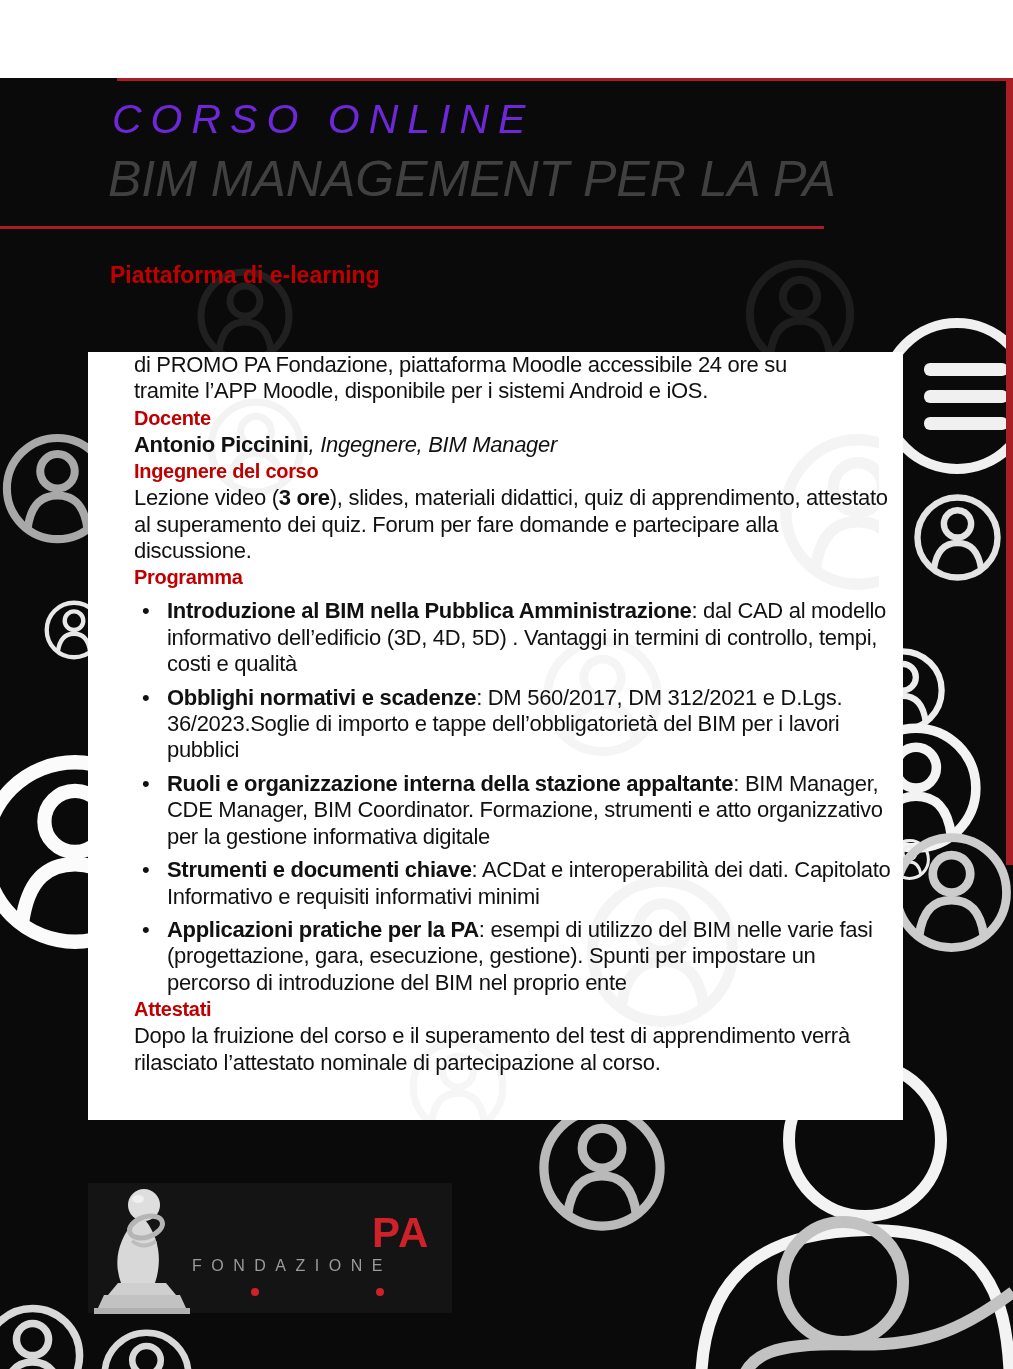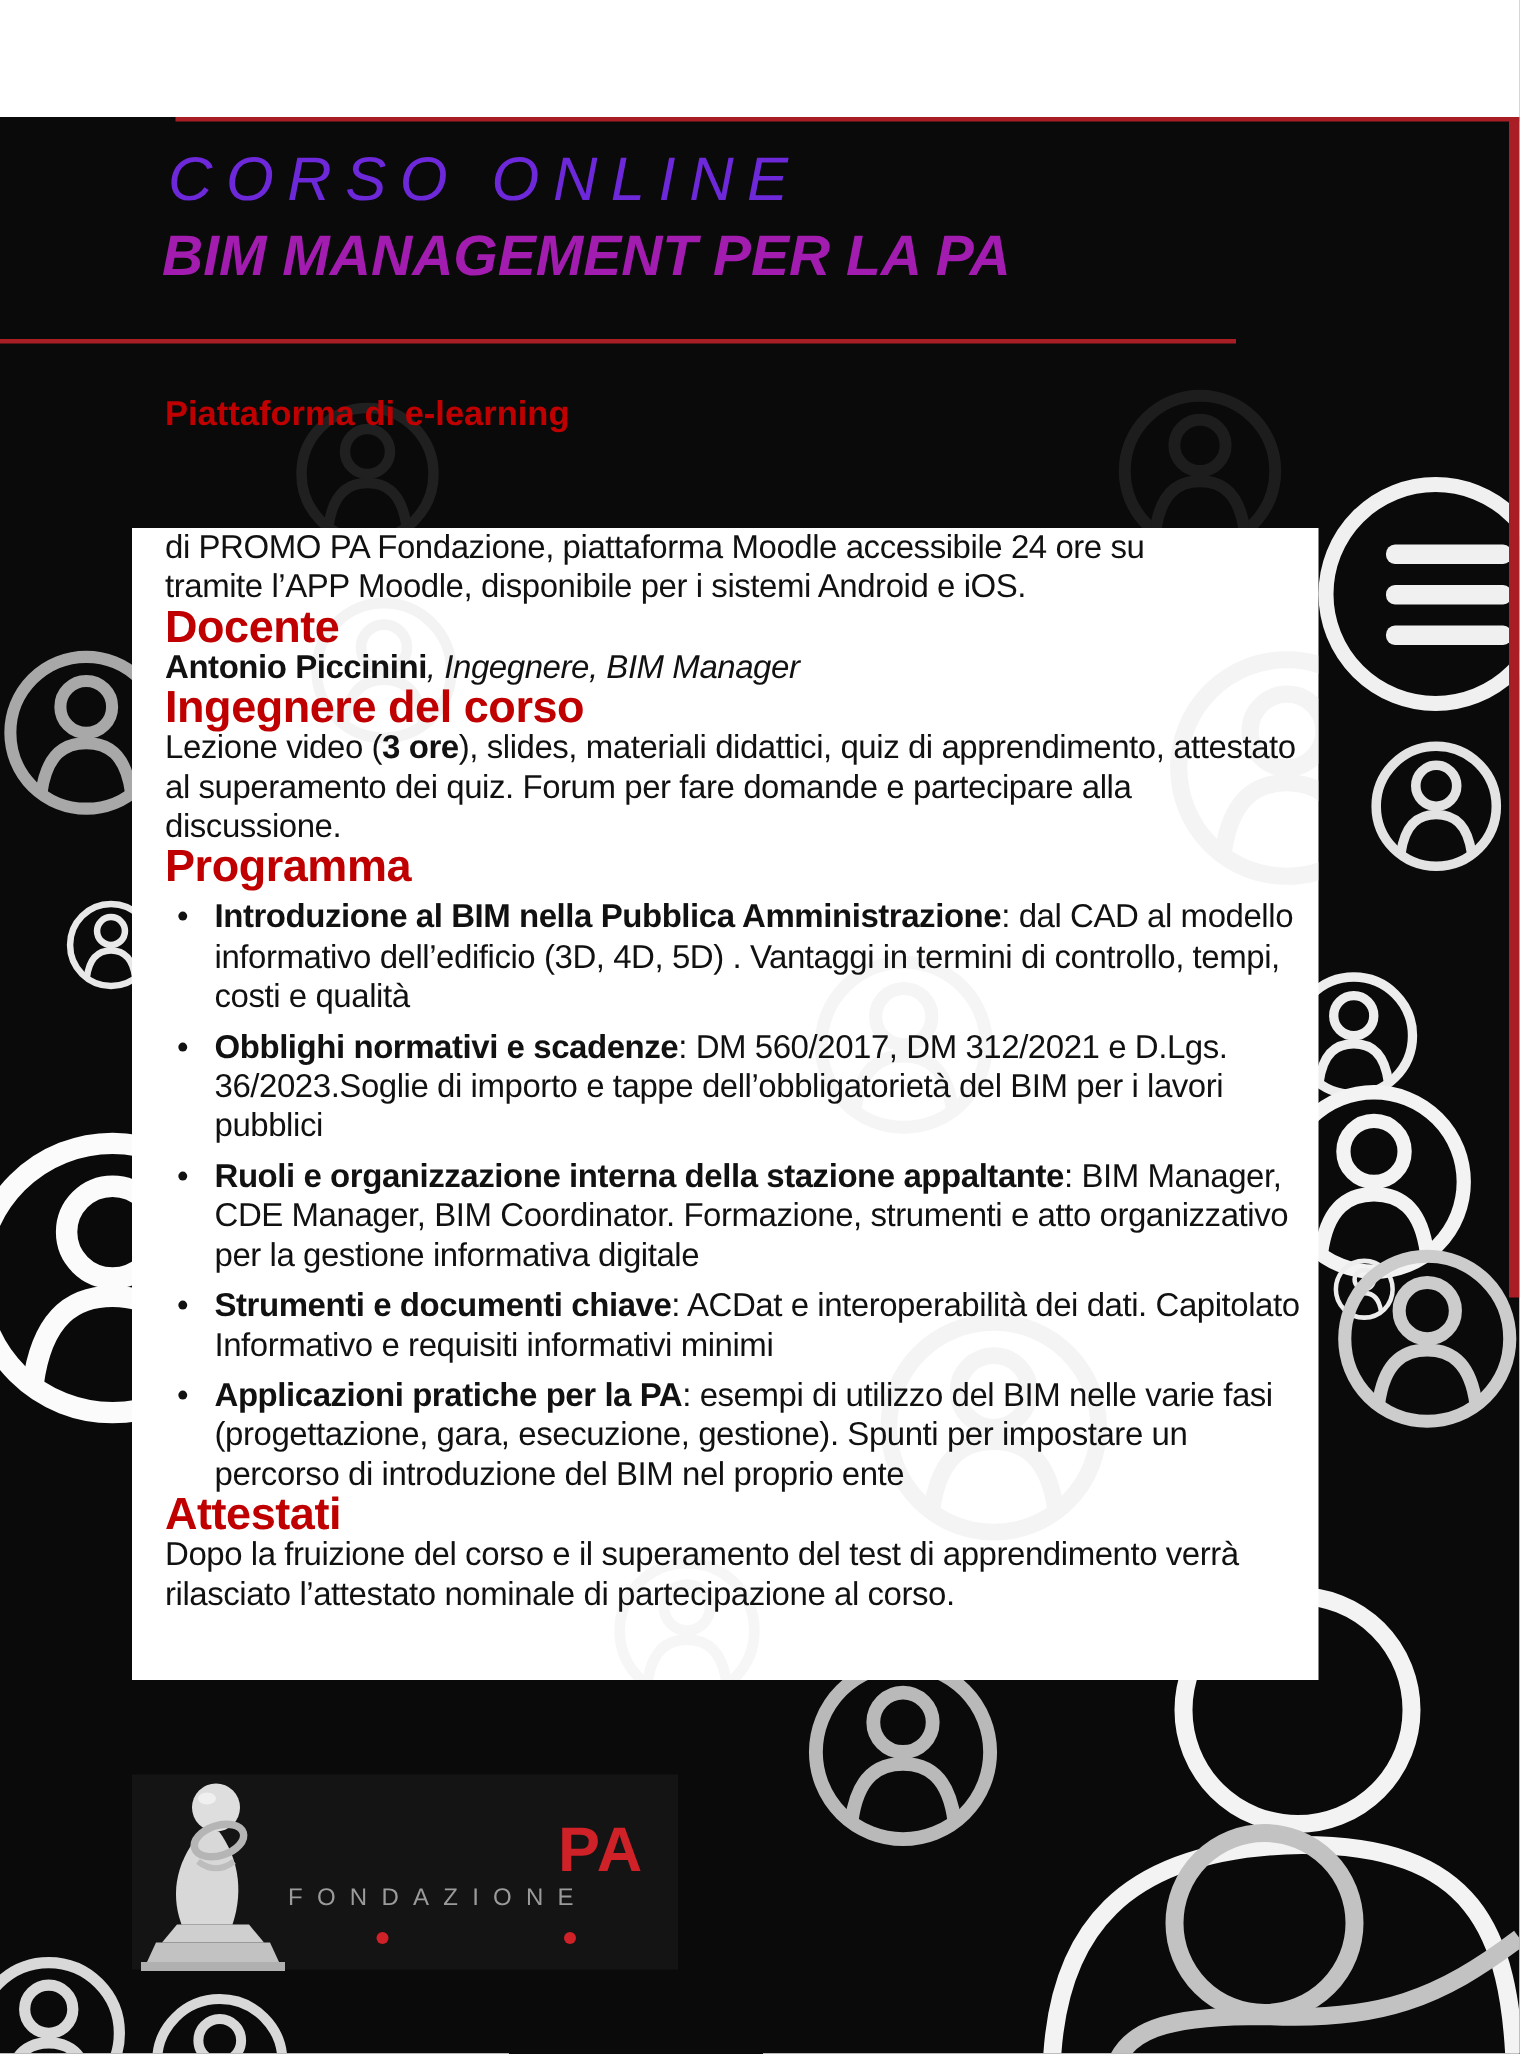--- a/index.html
+++ b/index.html
@@ -5,37 +5,37 @@
   html,body{margin:0;padding:0;background:#ffffff;}
   .page{position:relative;width:1013px;height:1369px;overflow:hidden;
         font-family:"Liberation Sans",sans-serif;background:#ffffff;}
   .top-white{position:absolute;left:0;top:0;width:1013px;height:78px;background:#ffffff;z-index:0;}
   .black-bg{position:absolute;left:0;top:78px;width:1013px;height:1291px;background:#0a0a0a;z-index:0;}
   .red-top-line{position:absolute;left:117px;top:78px;width:896px;height:3px;background:#a81e24;z-index:4;}
   .red-right-stripe{position:absolute;left:1006px;top:78px;width:7px;height:787px;background:#a81e24;z-index:4;}
 
   .eyebrow{position:absolute;left:112px;top:96px;z-index:3;color:#6d28d9;
            font-size:41px;font-style:italic;font-weight:500;letter-spacing:9px;white-space:nowrap;}
-  .main-title{position:absolute;left:108px;top:150px;z-index:3;color:#a21caf;
-           font-size:38px;font-style:italic;font-weight:700;letter-spacing:0px;white-space:nowrap;}
+  .main-title{position:absolute;left:108px;top:150px;z-index:3;color:#404040;
+           font-size:50px;font-style:italic;font-weight:400;letter-spacing:0px;white-space:nowrap;}
   .title-underline{position:absolute;left:0;top:226px;width:824px;height:3px;background:#a81e24;z-index:3;}
   .platform-heading{position:absolute;left:110px;top:262px;z-index:3;color:#c00000;
            font-size:23px;font-weight:700;white-space:nowrap;}
 
   .decor{position:absolute;left:0;top:0;width:1013px;height:1369px;z-index:1;pointer-events:none;}
 
   .content-box{position:absolute;left:88px;top:352px;width:791px;height:768px;background:#ffffff;
-           overflow:hidden;z-index:2;}
+           overflow:hidden;z-index:2;padding-left:24px;}
   .box-decor{position:absolute;left:0;top:0;width:791px;height:768px;z-index:0;pointer-events:none;}
   .box-text{position:relative;z-index:1;padding:0 2px 0 22px;color:#111111;
            font-size:22px;line-height:26.4px;letter-spacing:-0.3px;}
   .box-text p{margin:0;}
   .intro{margin-top:-13px;}
   .intro span{display:block;}
-  .sec-heading{color:#c00000;font-weight:700;font-size:30px;line-height:27px;margin:5px 0 0 0;}
+  .sec-heading{color:#c00000;font-weight:700;font-size:20px;line-height:27px;margin:5px 0 0 0;}
   .bold{font-weight:700;}
   .italic{font-style:italic;text-align:center;}
   ul.prog{list-style:none;margin:0;padding:0;}
   ul.prog li{position:relative;padding-left:33px;margin-top:7px;}
   ul.prog li::before{content:"•";position:absolute;left:8px;top:0;font-size:22px;}
 
   .logo-block{position:absolute;left:88px;top:1183px;width:364px;height:130px;background:#141414;z-index:2;}
   .statue{position:absolute;left:0px;top:-2px;width:104px;height:134px;}
   .logo-pa{position:absolute;left:284px;top:26px;color:#cf2128;font-size:42px;font-weight:800;letter-spacing:1px;}
   .logo-fondazione{position:absolute;left:104px;top:74px;color:#9b9b9b;font-size:16px;font-weight:500;letter-spacing:9.5px;white-space:nowrap;}

